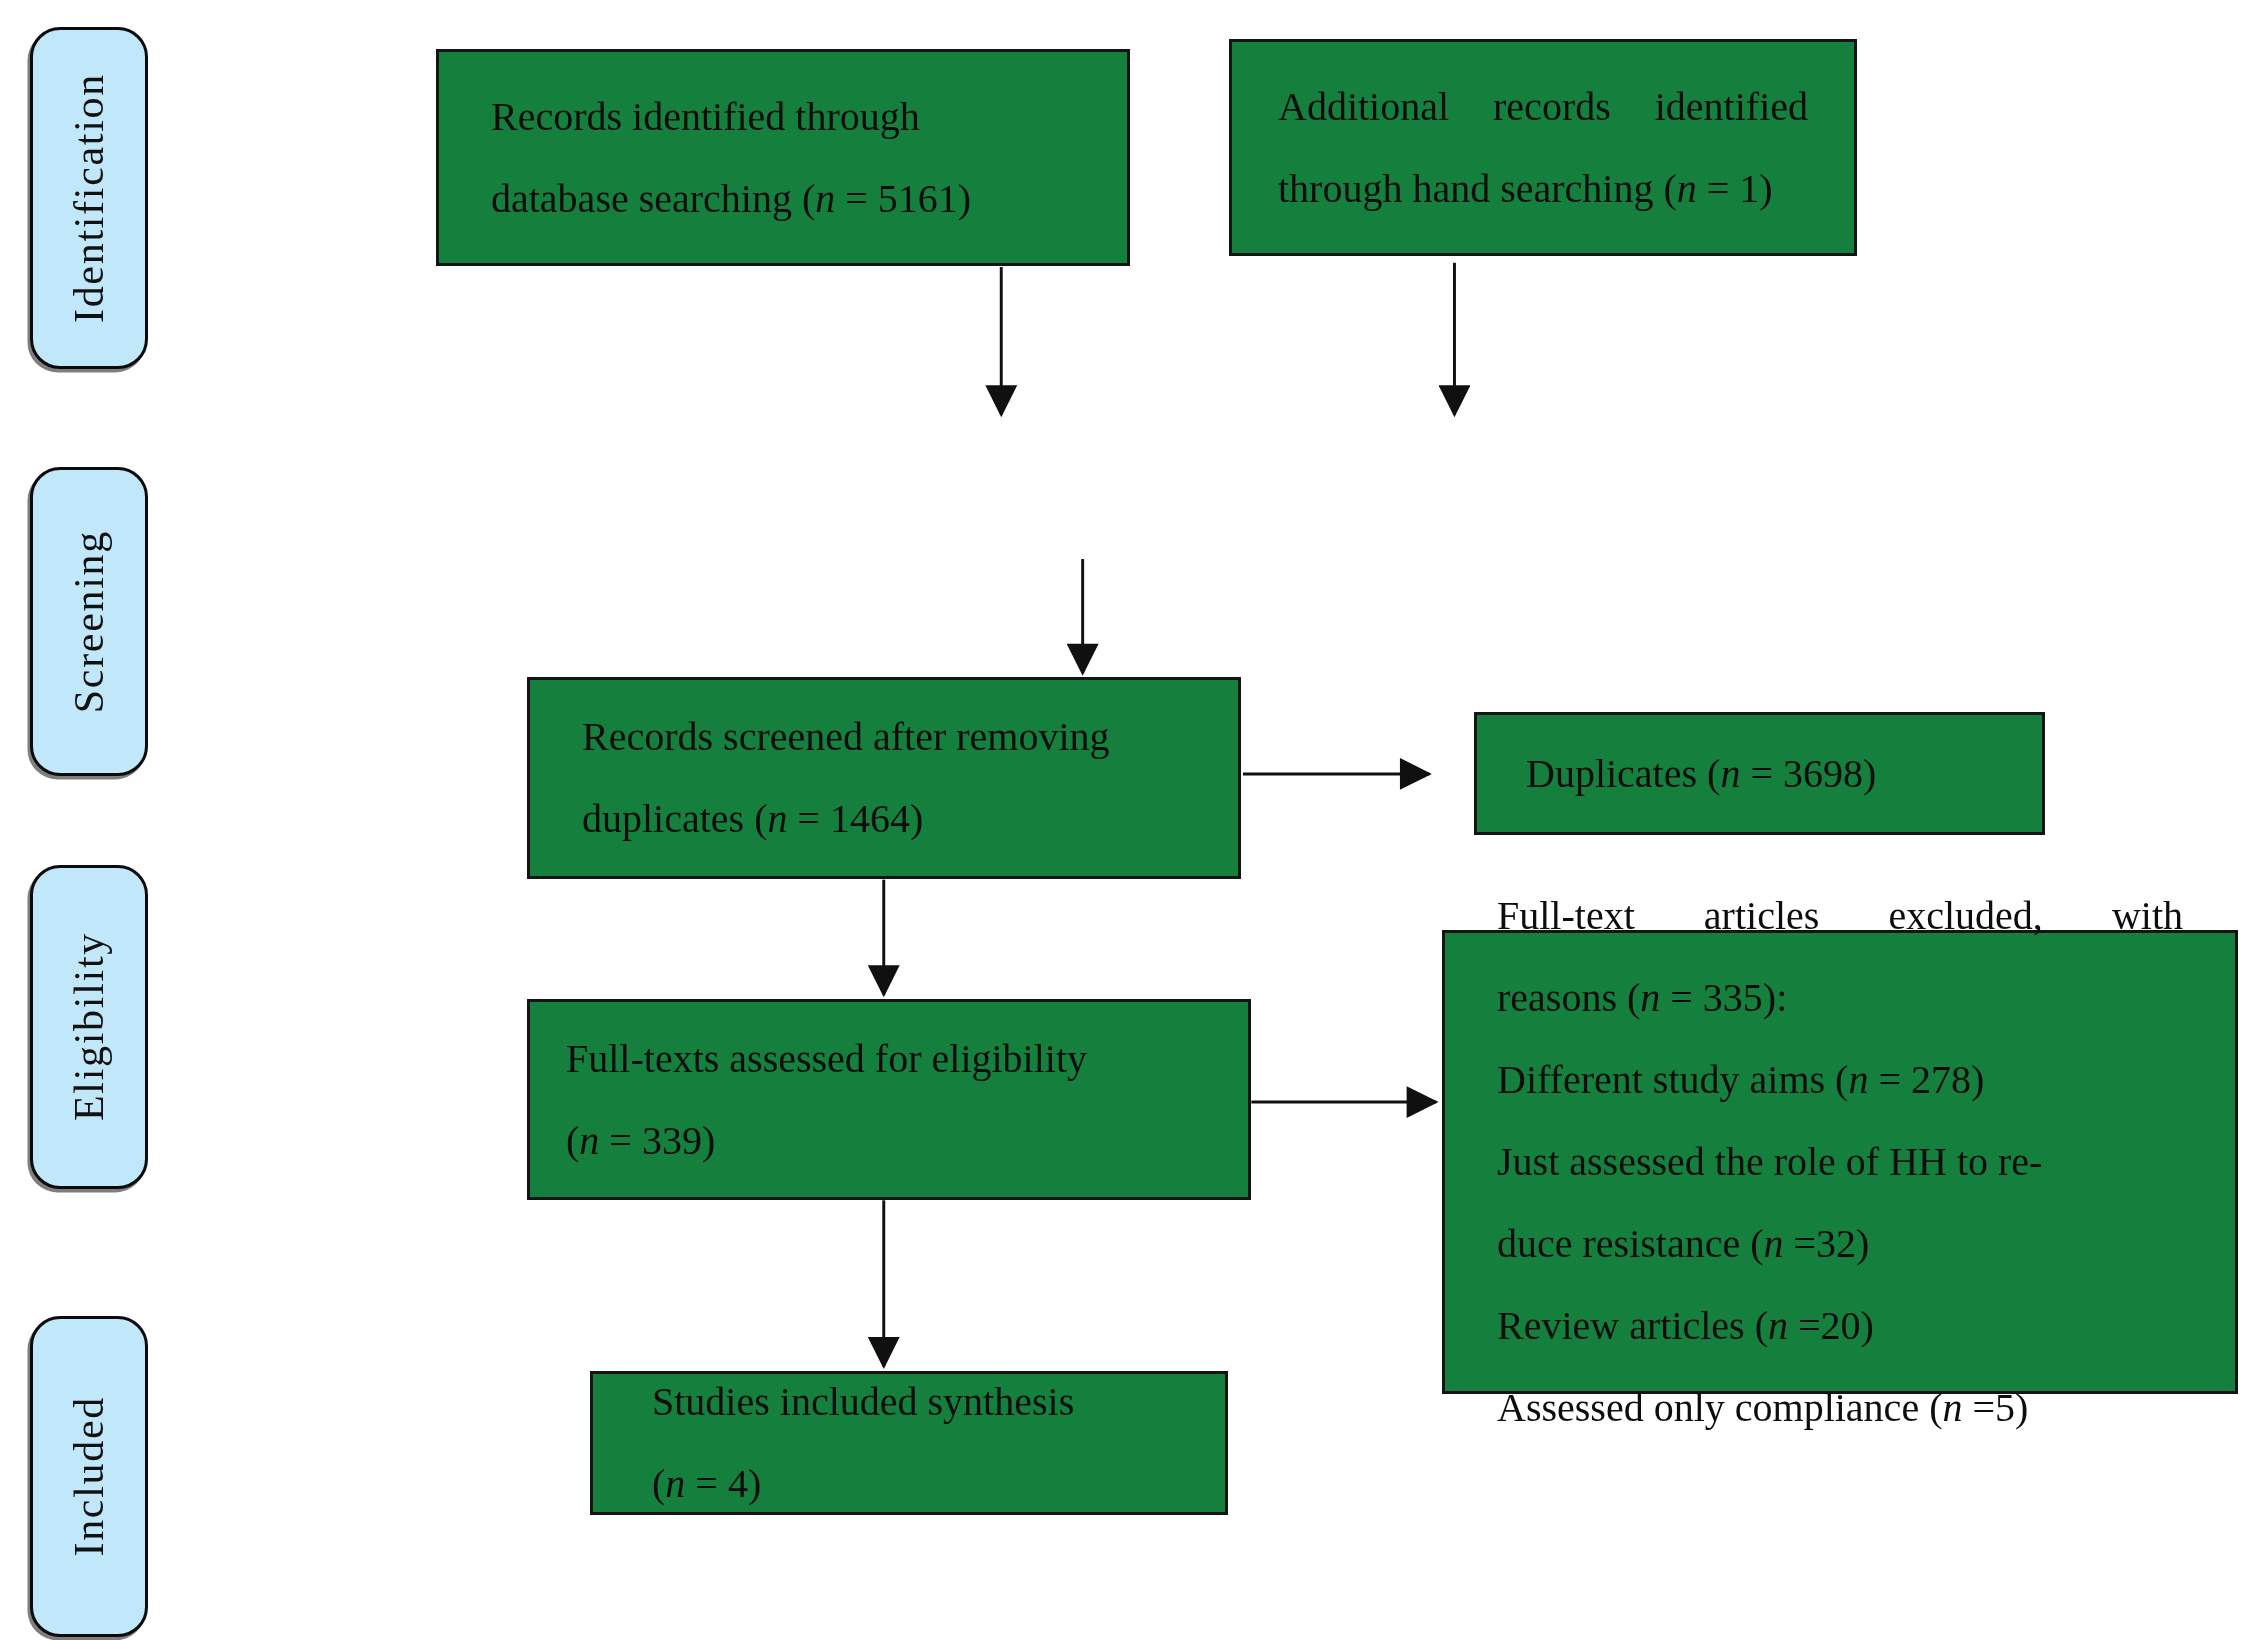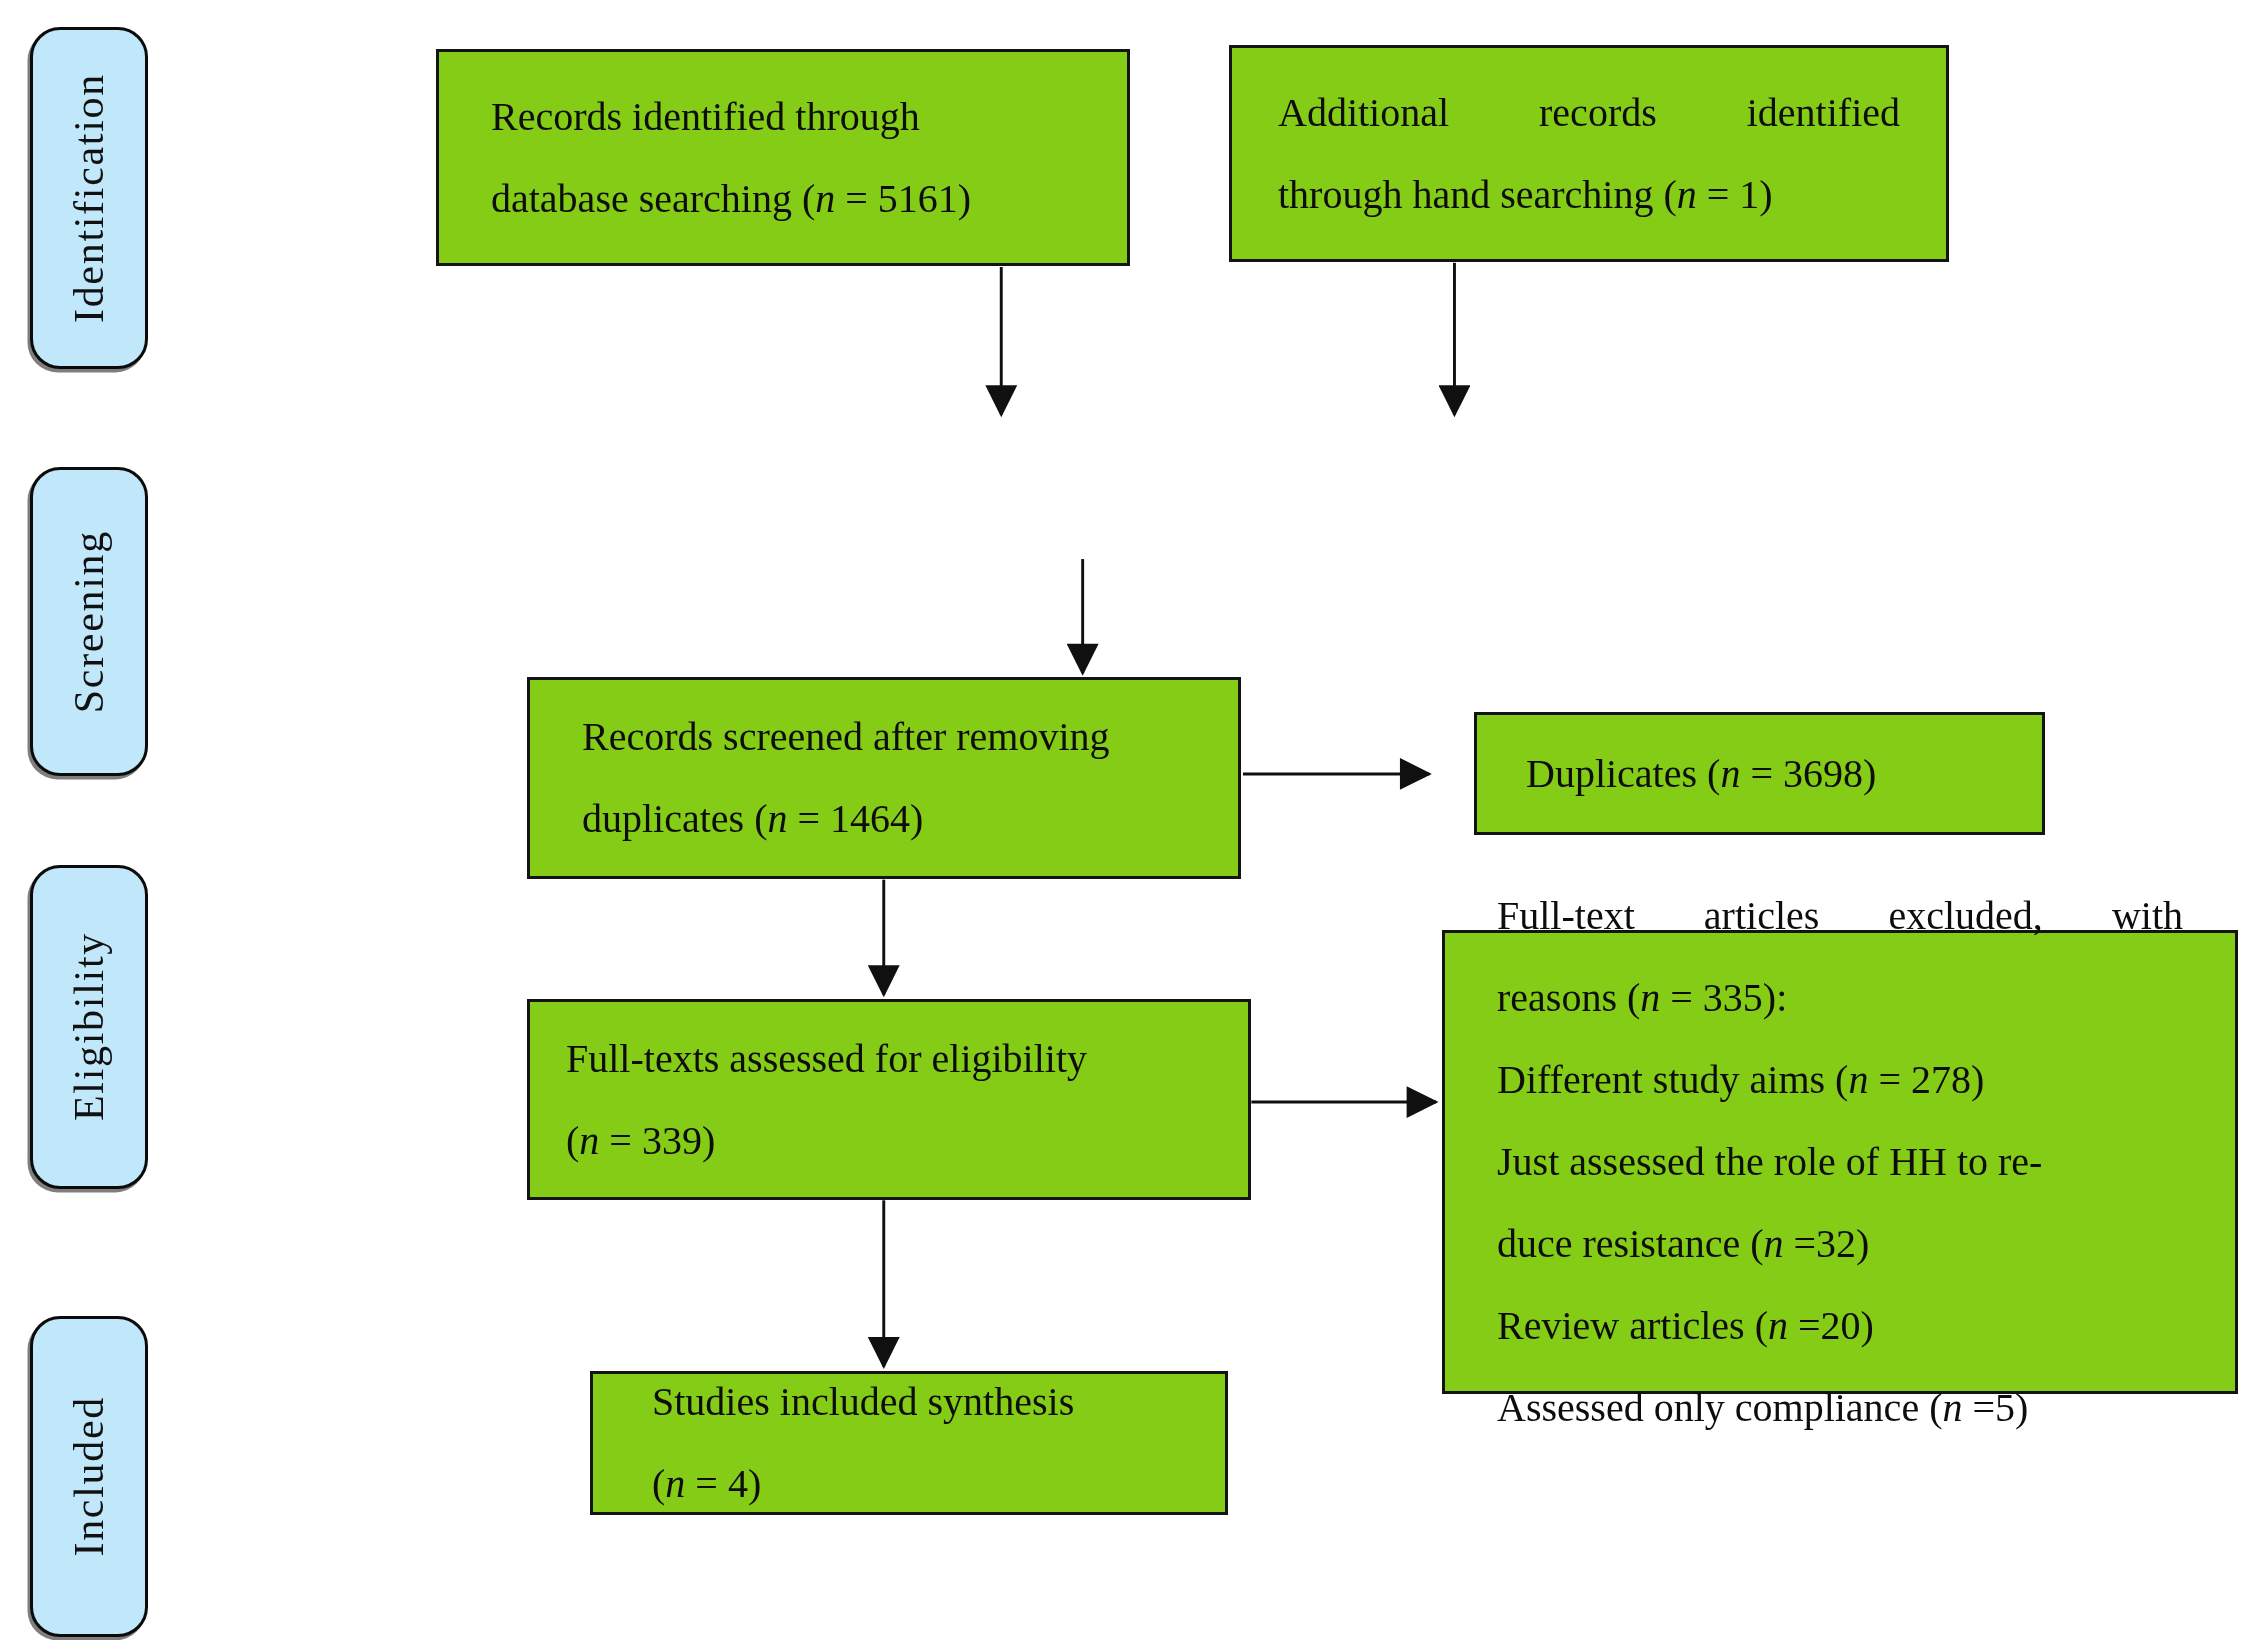--- a/index.html
+++ b/index.html
@@ -30,21 +30,21 @@
     writing-mode: vertical-rl;
     transform: rotate(180deg);
     font-size: 42px;
     letter-spacing: 1.7px;
     color: #111;
     white-space: nowrap;
   }
   
   .fbox {
     position: absolute;
-    background: #84cc16;
+    background: #15803d;
     border: 3.4px solid #141414;
     box-sizing: border-box;
     display: flex;
     flex-direction: column;
     justify-content: center;
   }
   .box-text { width: 100%; box-sizing: border-box; }
   .line {
     display: block;
     line-height: 82px;
@@ -95,21 +95,21 @@
     <line x1="1053" y1="1430" x2="1053" y2="1628" marker-end="url(#ah)"></line>
   </svg>
 
   <div class="fbox" style="left:436px;top:49px;width:694px;height:217px;">
     <div class="box-text" style="padding:0 34px 0 52px;">
         <div class="line"><span>Records identified through</span></div>
         <div class="line"><span>database searching (</span><i>n</i><span> = 5161)</span></div>
       </div>
   </div>
 
-  <div class="fbox" style="left:1229px;top:45px;width:720px;height:217px;">
+  <div class="fbox" style="left:1229px;top:39px;width:628px;height:217px;">
     <div class="box-text" style="padding:0 46px 0 46px;">
         <div class="line j"><span>Additional records identified</span></div>
         <div class="line"><span>through hand searching (</span><i>n</i><span> = 1)</span></div>
       </div>
   </div>
 
 
   <div class="fbox" style="left:527px;top:677px;width:714px;height:202px;">
     <div class="box-text" style="padding:0 25px 0 52px;">
         <div class="line"><span>Records screened after removing</span></div>

